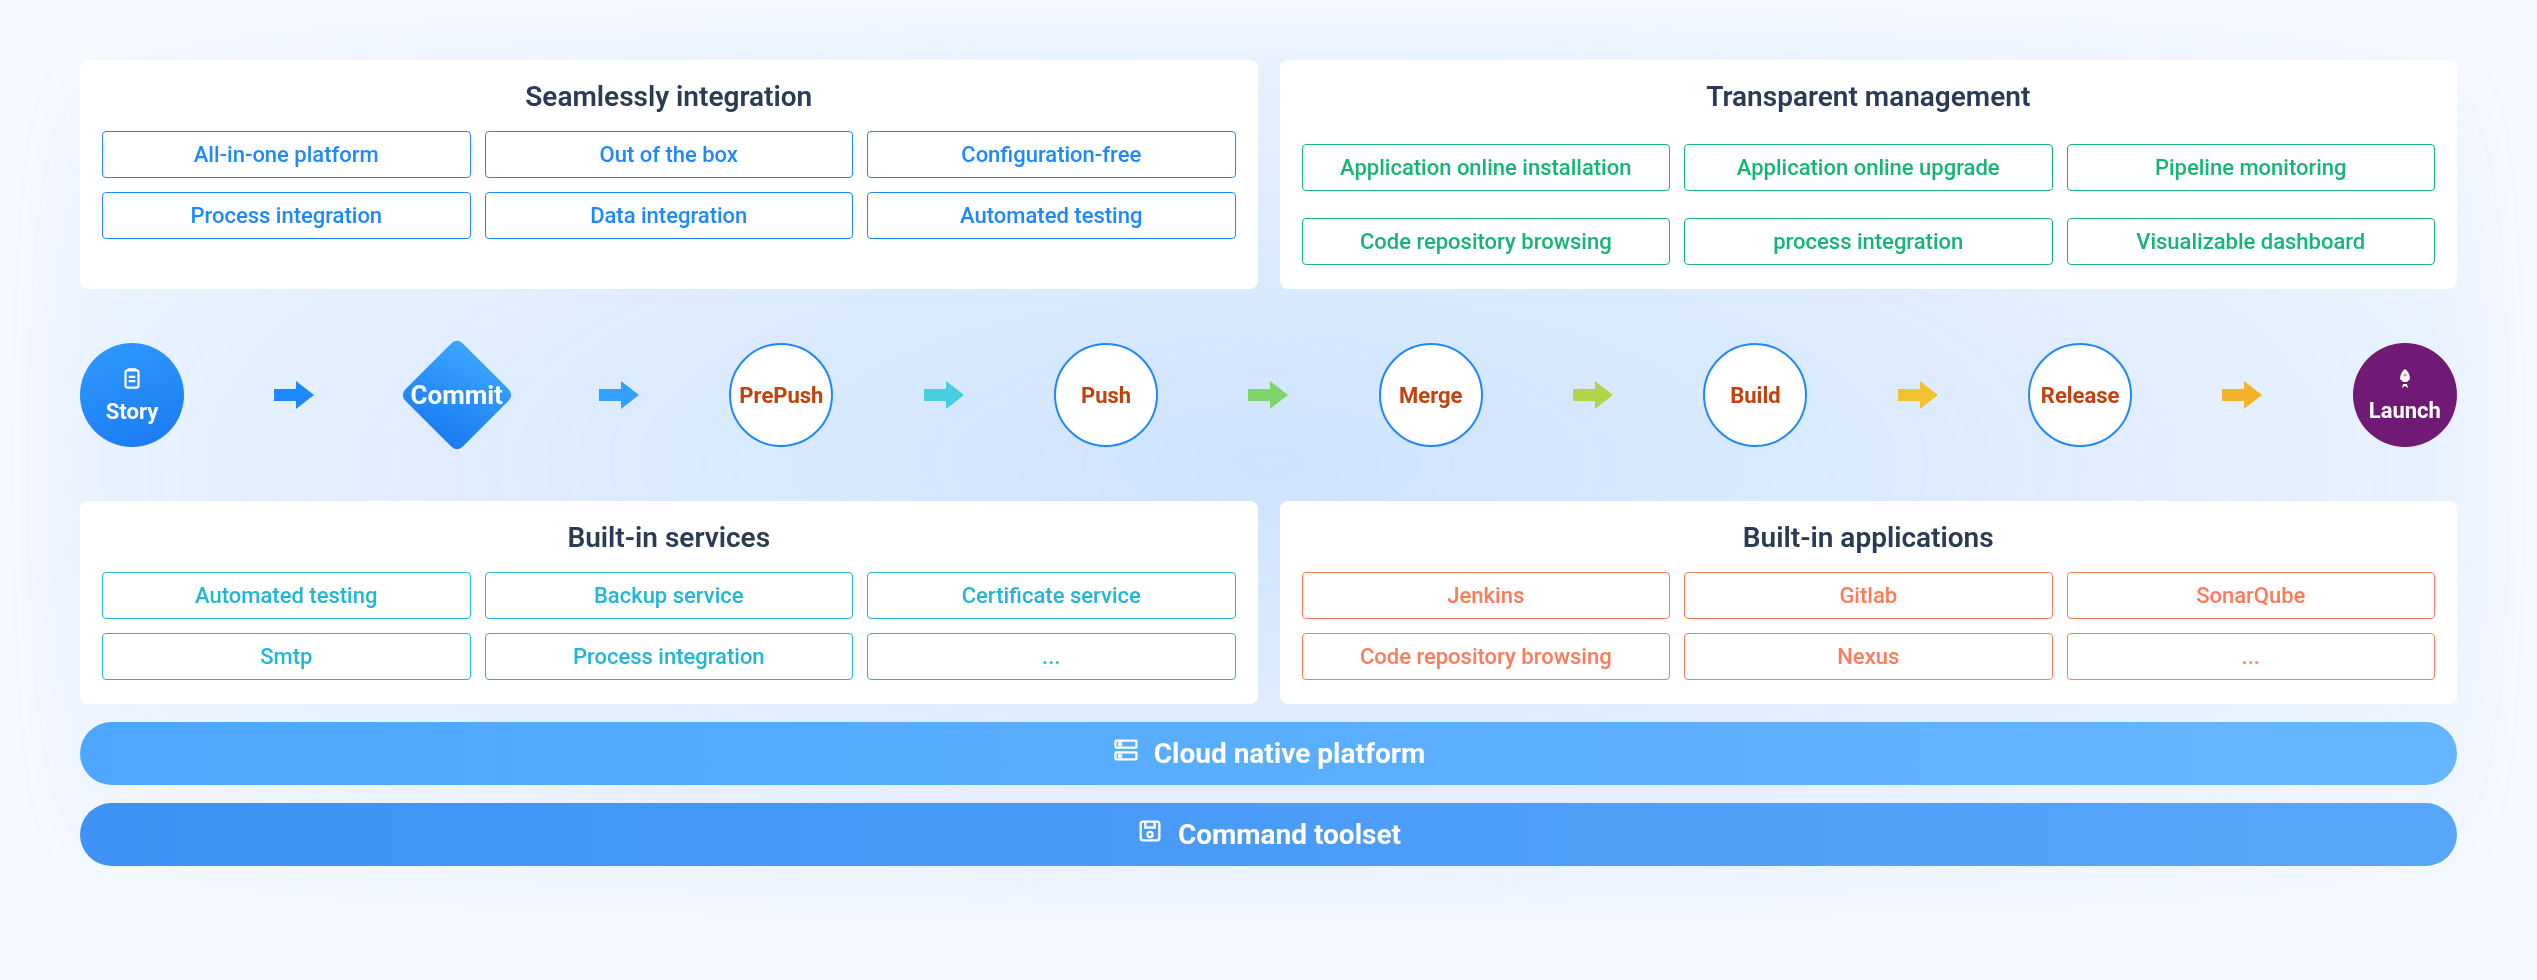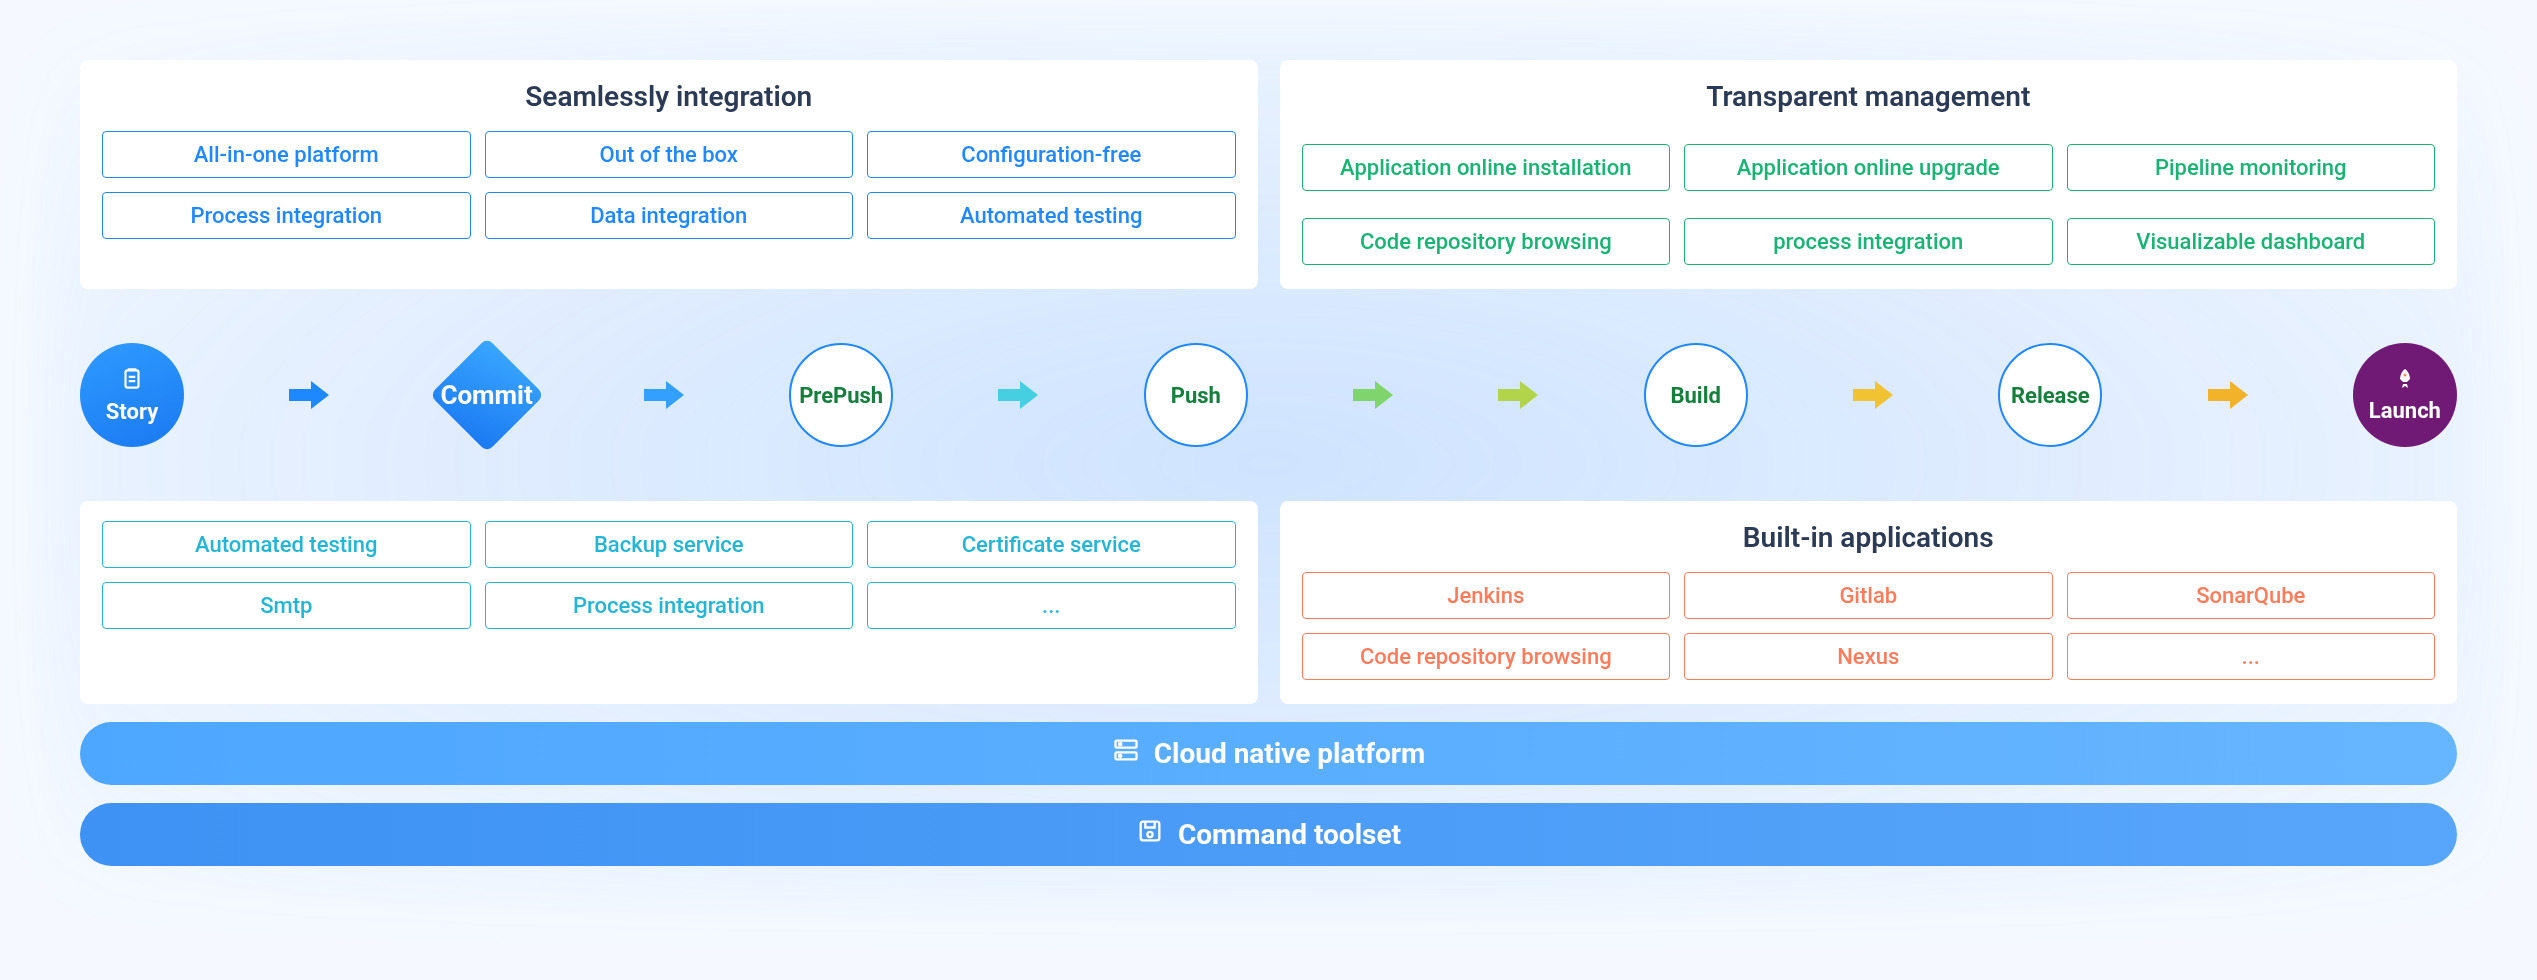--- a/index.html
+++ b/index.html
@@ -65,21 +65,21 @@
     gap: 20px;
   }
   .node {
     width: 104px; height: 104px;
     border-radius: 50%;
     display: flex; flex-direction: column;
     align-items: center; justify-content: center;
     font-weight: 700; font-size: 22px;
     background: #fff;
     border: 2.5px solid #1e88ff;
-    color: #15803d;
+    color: #c2410c;
   }
   .node.story {
     background: linear-gradient(160deg,#2f9bff,#1a79f2);
     border: none; color: #fff;
   }
   .node.launch {
     background: #701a75;
     border: none; color: #fff;
   }
   .node .ico { margin-bottom: 2px; }
@@ -189,20 +189,23 @@
       <div class="node">
           <span>Push</span>
         </div>
 
       <div class="arrow">
           <svg viewBox="0 0 40 32">
             <path d="M0 10h22V2l18 14-18 14v-8H0z" fill="#7fd46b"></path>
           </svg>
         </div>
 
+      <div class="node">
+          <span>Merge</span>
+        </div>
 
       <div class="arrow">
           <svg viewBox="0 0 40 32">
             <path d="M0 10h22V2l18 14-18 14v-8H0z" fill="#b2d44b"></path>
           </svg>
         </div>
 
       <div class="node">
           <span>Build</span>
         </div>
@@ -230,20 +233,21 @@
               <circle cx="12" cy="8" r="1.6" fill="#ff8a65"></circle>
               <path d="M10 17l-1 4 3-2 3 2-1-4z"></path>
             </svg>
         </span>
         <span>Launch</span>
       </div>
     </div>
 
     <div class="row2">
       <div class="panel">
+        <h2>Built-in services</h2>
         <div class="tags cyan">
           <div class="tag">Automated testing</div>
           <div class="tag">Backup service</div>
           <div class="tag">Certificate service</div>
           <div class="tag">Smtp</div>
           <div class="tag">Process integration</div>
           <div class="tag">...</div>
         </div>
       </div>
       <div class="panel">

